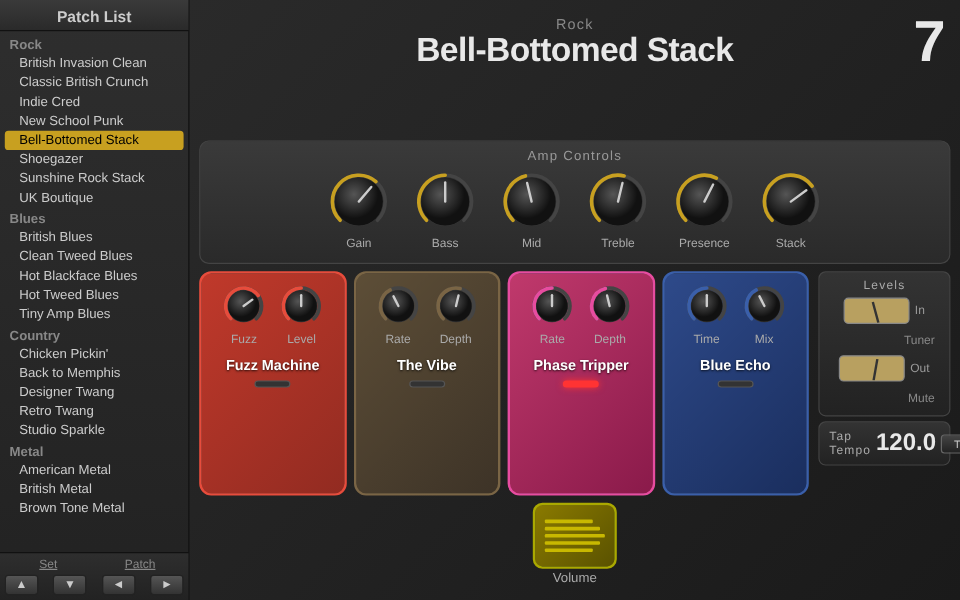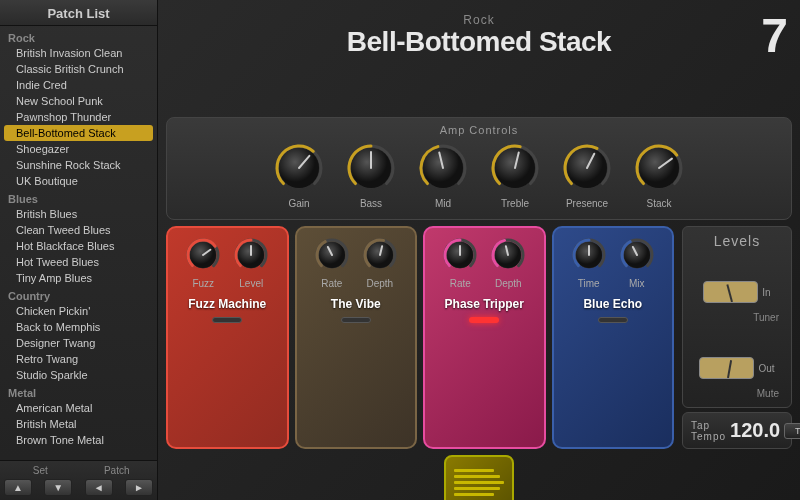--- a/index.html
+++ b/index.html
@@ -70,20 +70,21 @@
       display: flex;
       justify-content: space-between;
       align-items: center;
       gap: 4px;
     }
     .footer-label {
       color: #888;
       font-size: 10px;
       text-align: center;
       flex: 1;
+      text-decoration: underline;
     }
     .nav-btn {
       background: linear-gradient(to bottom, #555, #333);
       border: 1px solid #222;
       border-radius: 3px;
       color: #ccc;
       font-size: 10px;
       padding: 2px 8px;
       cursor: pointer;
     }
@@ -255,21 +256,21 @@
       background: linear-gradient(to bottom, #333, #222);
       border-radius: 6px;
       border: 1px solid #444;
       padding: 6px 8px;
       display: flex;
       flex-direction: column;
       gap: 4px;
     }
     .levels-title {
       color: #aaa;
-      font-size: 14px;
+      font-size: 10px;
       text-align: center;
       letter-spacing: 1px;
     }
     .meter-body {
       background: #b8a060;
       border-radius: 4px;
       width: 55px;
       height: 22px;
       position: relative;
       overflow: hidden;
@@ -324,35 +325,33 @@
     .mute-label {
       color: #888;
       font-size: 10px;
     }
 
     .levels-row-inner {
       display: flex;
       align-items: center;
       gap: 4px;
       justify-content: center;
-      margin-top: 28px;
     }
   </style>
 </head>
 <body>
 
 <div class="sidebar">
   <div class="sidebar-title">Patch List</div>
   <div class="patch-list" id="patch-list-container">
       <div class="category-label">Rock</div>
       <div class="patch-item">British Invasion Clean</div>
       <div class="patch-item">Classic British Crunch</div>
       <div class="patch-item">Indie Cred</div>
       <div class="patch-item">New School Punk</div>
-      <div class="patch-item">Pawnshop Thunder</div>
       <div class="patch-item selected">Bell-Bottomed Stack</div>
       <div class="patch-item">Shoegazer</div>
       <div class="patch-item">Sunshine Rock Stack</div>
       <div class="patch-item">UK Boutique</div>
       <div class="category-label">Blues</div>
       <div class="patch-item">British Blues</div>
       <div class="patch-item">Clean Tweed Blues</div>
       <div class="patch-item">Hot Blackface Blues</div>
       <div class="patch-item">Hot Tweed Blues</div>
       <div class="patch-item">Tiny Amp Blues</div>

